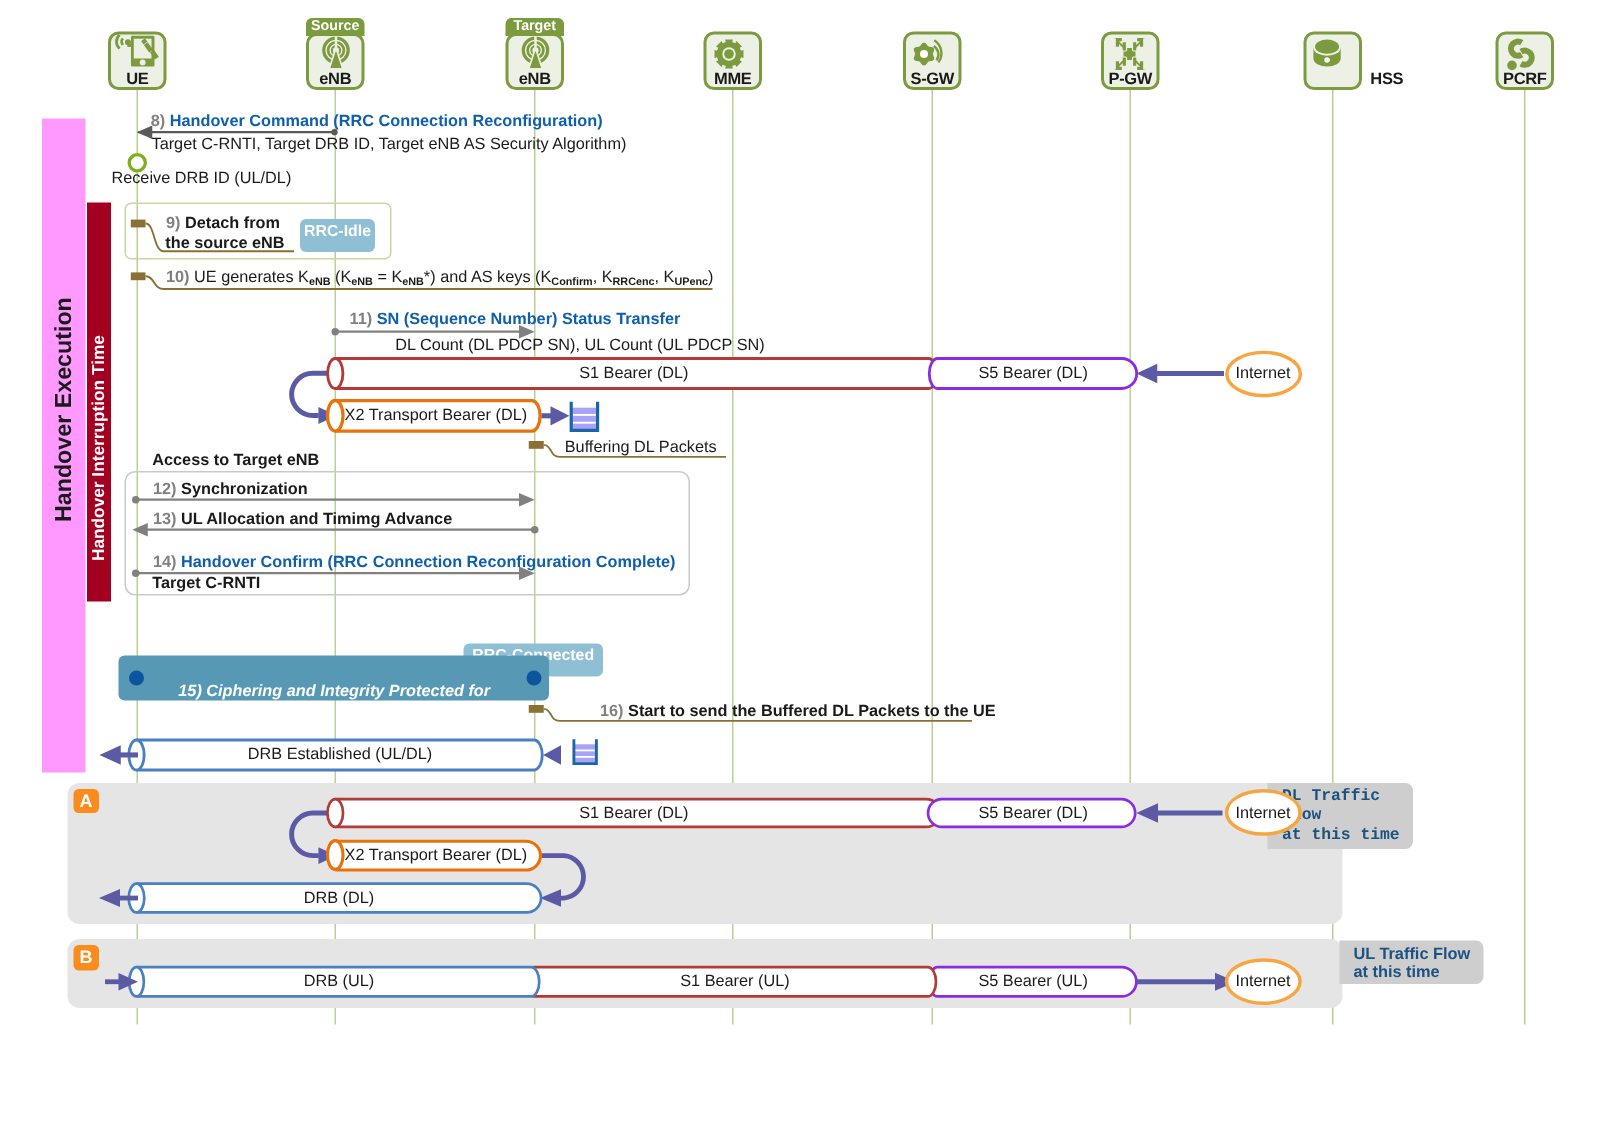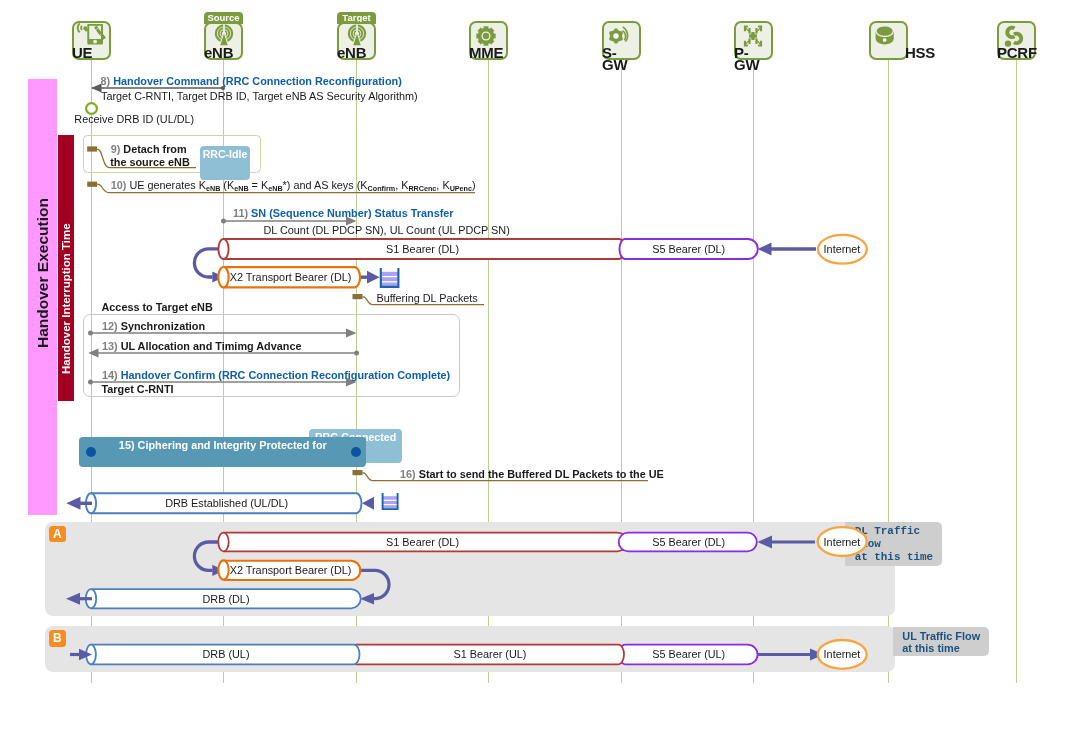--- a/index.html
+++ b/index.html
@@ -7,34 +7,34 @@
   #stage{position:relative;width:1075px;height:753px;}
   .abs{position:absolute;}
   svg{overflow:visible;}
 
   
   .node{position:absolute;width:39px;}
   .node-box{position:absolute;left:0;width:39px;height:39px;border:2.2px solid #7C9B3F;border-radius:7px;
             background:#EDF0E4;box-sizing:border-box;}
   .node-cap{position:absolute;left:0;width:39px;height:12px;background:#7C9B3F;border-radius:4px 4px 0 0;
             color:#ffffff;font-size:9.5px;font-weight:bold;text-align:center;line-height:12px;box-sizing:border-box;}
-  .node-label{position:absolute;left:0;width:39px;text-align:left;font-size:15px;font-weight:bold;color:#1a1a1a;line-height:12px;letter-spacing:-0.25px;}
+  .node-label{position:absolute;left:0;width:39px;text-align:center;font-size:11px;font-weight:bold;color:#1a1a1a;line-height:12px;letter-spacing:-0.25px;}
   .lifeline{position:absolute;width:1.6px;background:#BACF93;}
 
   
   .t{position:absolute;white-space:nowrap;font-size:10.85px;color:#1a1a1a;line-height:1;}
   .b{font-weight:bold;}
   .num{color:#808080;font-weight:bold;}
   .blue{color:#0F5FAD;font-weight:bold;}
   .blk{color:#1a1a1a;font-weight:bold;}
   sub{font-size:7.2px;font-weight:bold;vertical-align:baseline;position:relative;top:2px;}
 
   
   .rrcbadge{position:absolute;background:#8FBFD5;border-radius:4px;color:#ffffff;font-weight:bold;
-            font-size:10.6px;text-align:center;line-height:17px;height:34px;}
+            font-size:10.6px;text-align:center;line-height:17px;height:22px;}
   .secbar{position:absolute;background:#5799B5;border-radius:4px;color:#fff;font-weight:bold;
           font-size:10.85px;text-align:center;}
   .secdot{position:absolute;width:10.6px;height:10.6px;border-radius:50%;background:#0B559F;}
   .sectionbox{position:absolute;background:#E5E5E5;border-radius:8px;}
   .sbadge{position:absolute;width:17px;height:16.8px;background:#FA8C1E;border-radius:3.5px;color:#fff;
           font-weight:bold;font-size:12px;text-align:center;line-height:17px;}
   .flowbadge{position:absolute;background:#CECECE;border-radius:0 5px 5px 0;color:#1B5280;font-weight:bold;
              font-size:10.9px;padding:3px 4px 3px 9.7px;line-height:12.8px;box-sizing:border-box;}
   .caption{position:absolute;left:0;width:1048px;text-align:center;font-weight:bold;font-size:15.6px;color:#000;}
   .gbox{position:absolute;border:1px solid #C9C9C9;border-radius:7px;box-sizing:border-box;}
@@ -309,21 +309,21 @@
   <span class="num">14)</span>
   <span class="blue">Handover Confirm (RRC Connection Reconfiguration Complete)</span>
 </div>
 <div class="t b" style="left:101.5px;top:384px;">Target C-RNTI</div>
 
 <div class="rrcbadge" style="left:309px;top:429px;width:93px;">RRC-Connected</div>
 
 <div class="secbar" style="left:79.3px;top:437px;width:287px;height:29.6px;">
   <div class="secdot" style="left:6.4px;top:9.5px;"></div>
   <div class="secdot" style="left:271.4px;top:9.5px;"></div>
-  <div style="padding-top:2px;line-height:13.2px;">
+  <div style="padding-top:18px;line-height:13.2px;font-style:italic;">
     <div>15) Ciphering and Integrity Protected for</div>
   </div>
 </div>
 
 <svg class="abs" style="left:351px;top:468px;" width="300" height="15">
   <rect x="1.5" y="2.0" width="10" height="5.2" fill="#8A7034"></rect>
   <path d="M11.5 4.6 C17 4.6 15.5 12.6 22 12.6 L297 12.6" fill="none" stroke="#8A7034" stroke-width="1.2"></path>
 </svg>
 <div class="t" style="left:376px;top:468.5px;margin-left:24px;">
   <span class="num">16)</span>

